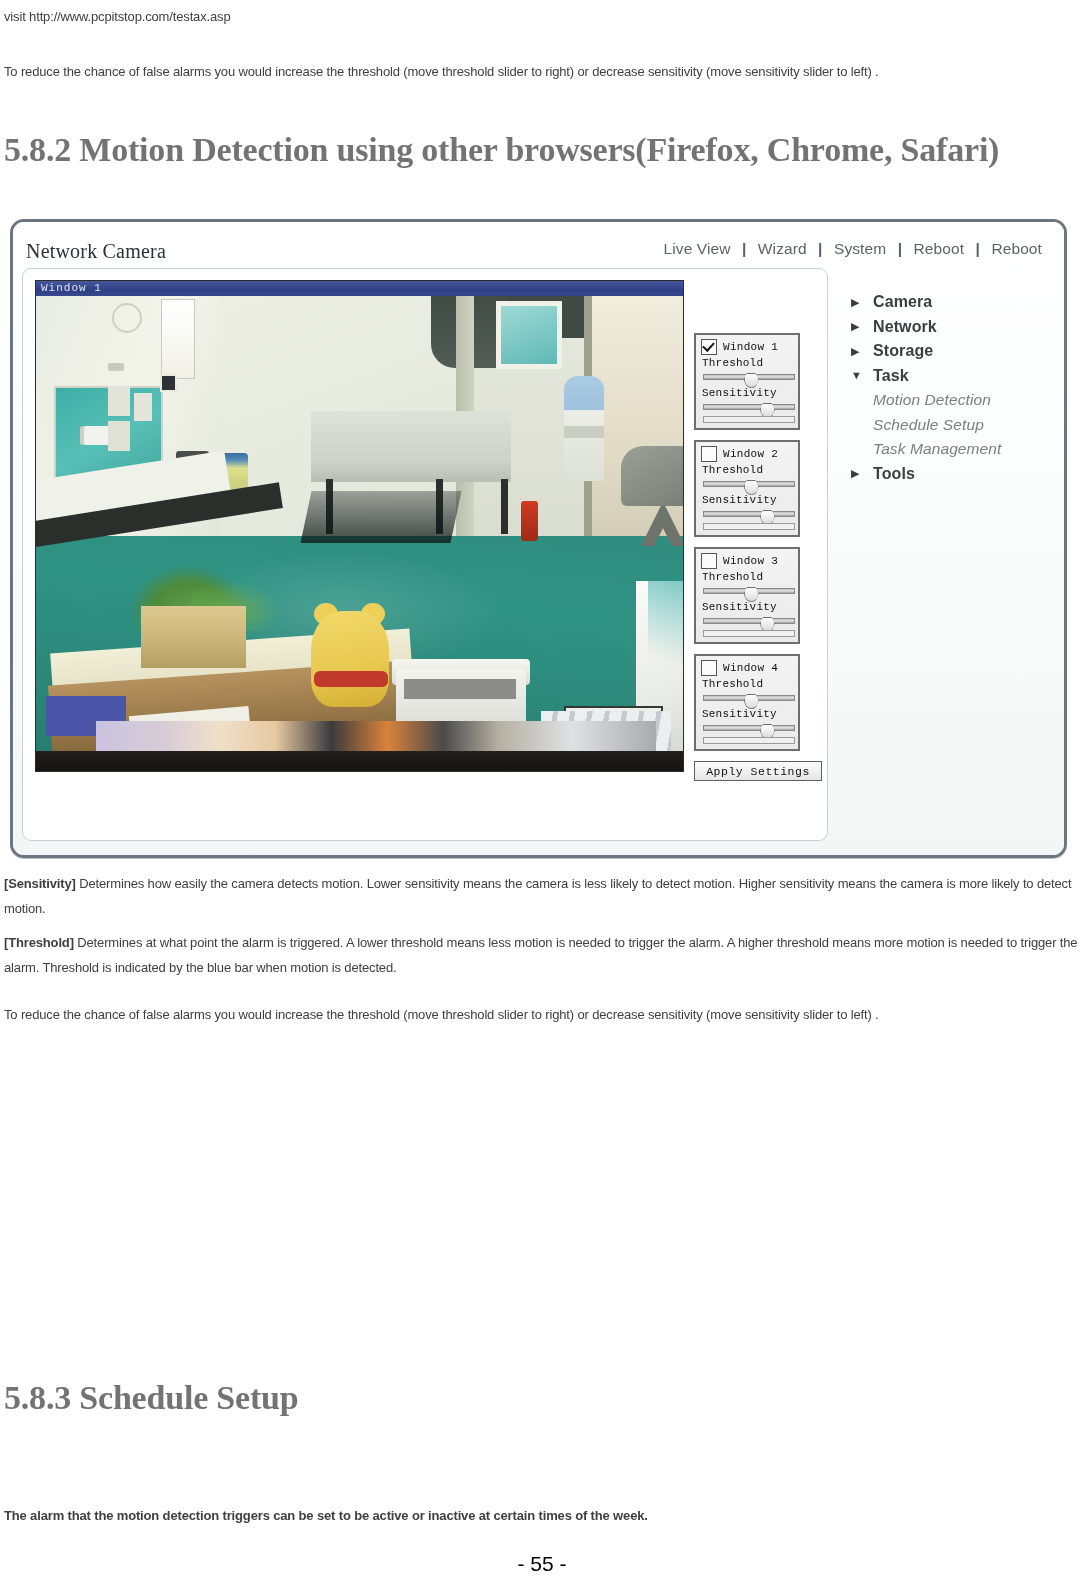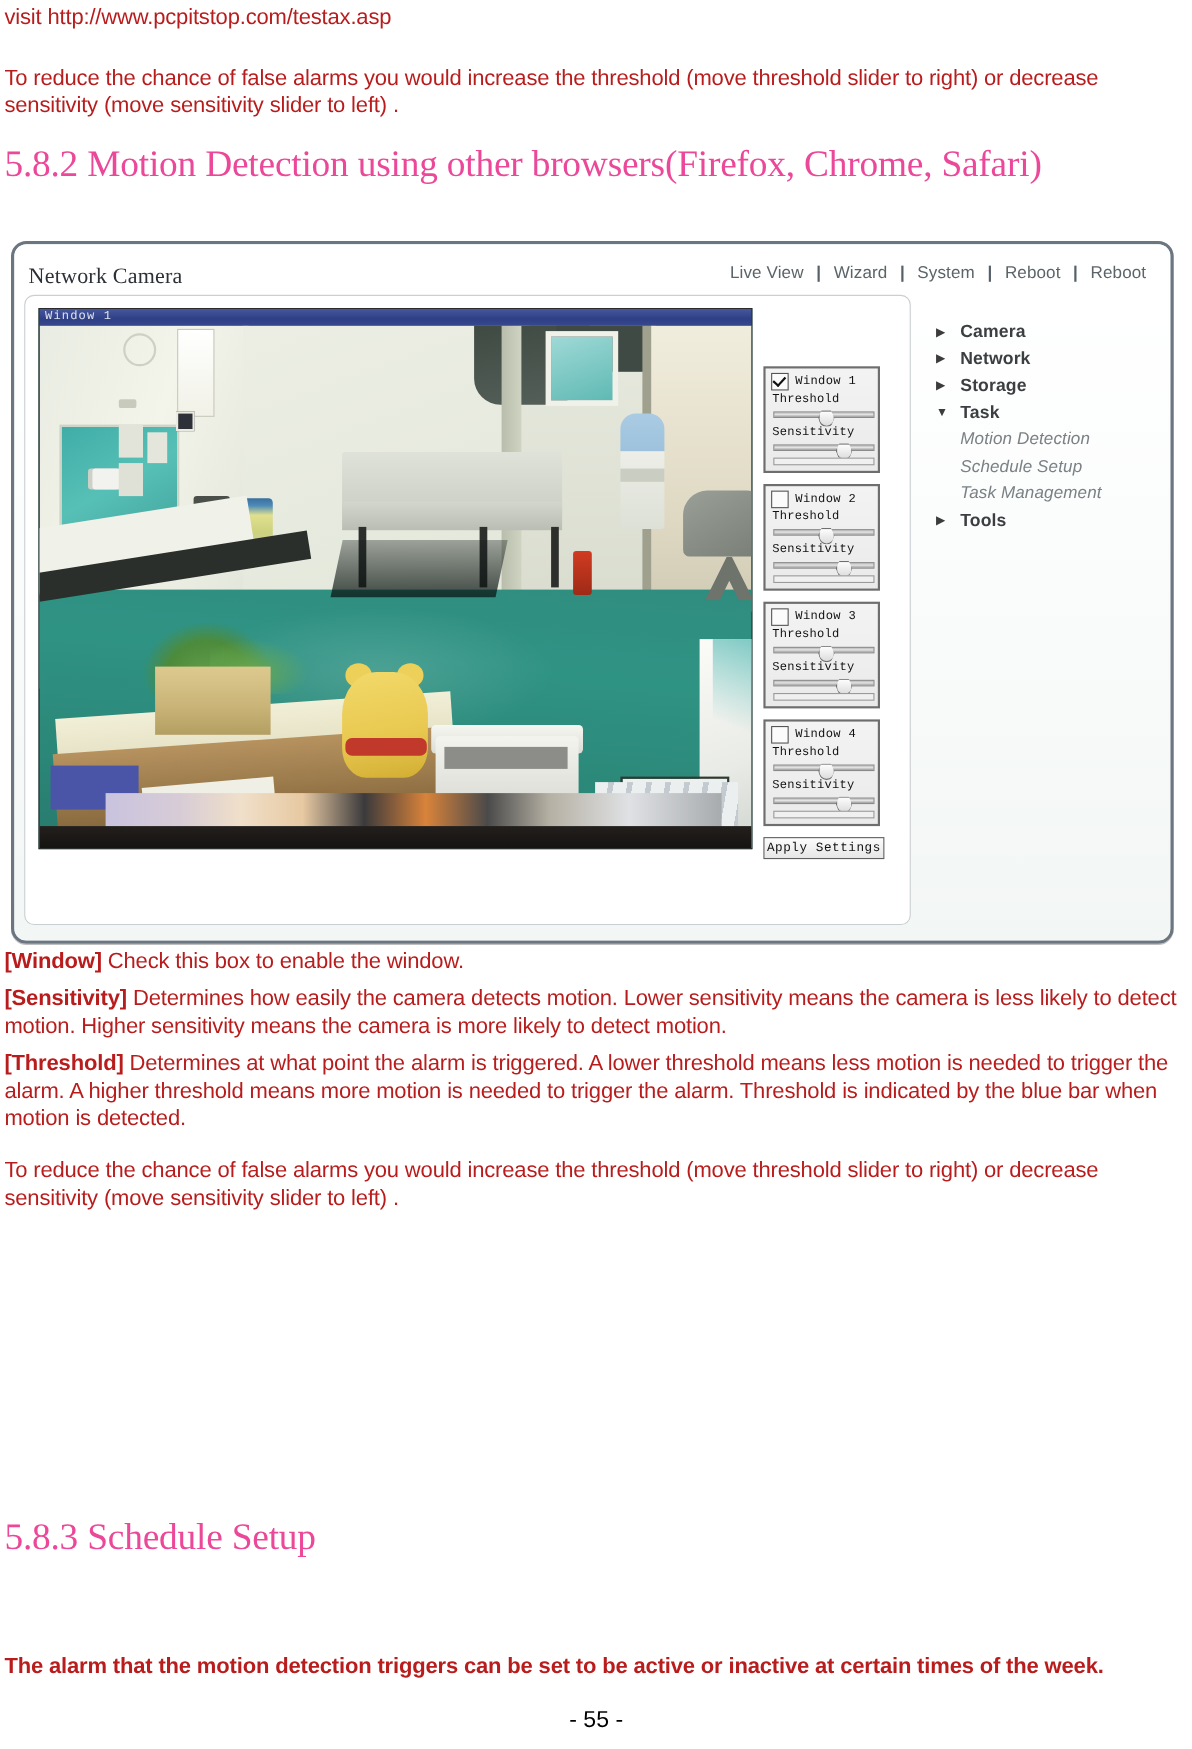--- a/index.html
+++ b/index.html
@@ -18,37 +18,37 @@
 
   
   .doc {
     position: absolute;
     left: 0; top: 0;
     width: 1084px;
     padding: 0 4px;
     box-sizing: border-box;
   }
   .para {
-    font-size: 20px;
+    font-size: 13px;
     line-height: 25px;
     letter-spacing: -0.15px;
     margin: 0;
-    color: #b91c1c;
+    color: #404040;
   }
   .para b { font-weight: bold; }
   .spacer-sm { height: 22px; }
   .spacer-md { height: 30px; }
 
   .heading {
     font-family: "Liberation Serif", serif;
-    font-weight: normal;
+    font-weight: bold;
     font-size: 34px;
     line-height: 40px;
     margin: 0;
-    color: #ec4899;
+    color: #737373;
     letter-spacing: -0.2px;
   }
 
   .pagenum {
     position: absolute;
     left: 0;
     top: 1552px;
     width: 1084px;
     text-align: center;
     font-size: 21px;
@@ -292,21 +292,21 @@
     background: #f0f0f0;
     border: 1px solid #9a9a9a;
     box-sizing: border-box;
   }
   .bluebar i {
     display: block;
     height: 100%;
     background: linear-gradient(180deg,#5b8fd6,#2e62b0);
   }
   .applybtn {
-    width: 110px;
+    width: 128px;
     height: 20px;
     margin-top: 2px;
     background: linear-gradient(180deg,#fcfcfc,#e6e6e6);
     border: 1px solid #5e5e5e;
     font-family: "Liberation Mono", monospace;
     font-size: 11.5px;
     color: #111;
     letter-spacing: 0.5px;
     text-align: center;
     line-height: 19px;
@@ -549,21 +549,20 @@
       <div class="m-row">
         <span class="m-arrow">▶</span>
         <span class="m-top">Tools</span>
       </div>
     </div>
 
   </div>
 </div>
 
 <div class="doc" style="top:862px;">
-  <p class="para"><b>[Window]</b><span> Check this box to enable the window.</span></p>
   <p class="para" style="margin-top:9px;"><b>[Sensitivity]</b><span> Determines how easily the camera detects motion. Lower sensitivity means the camera is less likely to detect motion. Higher sensitivity means the camera is more likely to detect motion.</span></p>
   <p class="para" style="margin-top:9px;"><b>[Threshold]</b><span> Determines at what point the alarm is triggered. A lower threshold means less motion is needed to trigger the alarm. A higher threshold means more motion is needed to trigger the alarm. Threshold is indicated by the blue bar when motion is detected.</span></p>
   <div class="spacer-sm"></div>
   <p class="para">To reduce the chance of false alarms you would increase the threshold (move threshold slider to right) or decrease sensitivity (move sensitivity slider to left) .</p>
   <div class="spacer-sm"></div>
 </div>
 
 <div class="doc" style="top:1378px;">
   <h2 class="heading">5.8.3 Schedule Setup</h2>
 </div>

